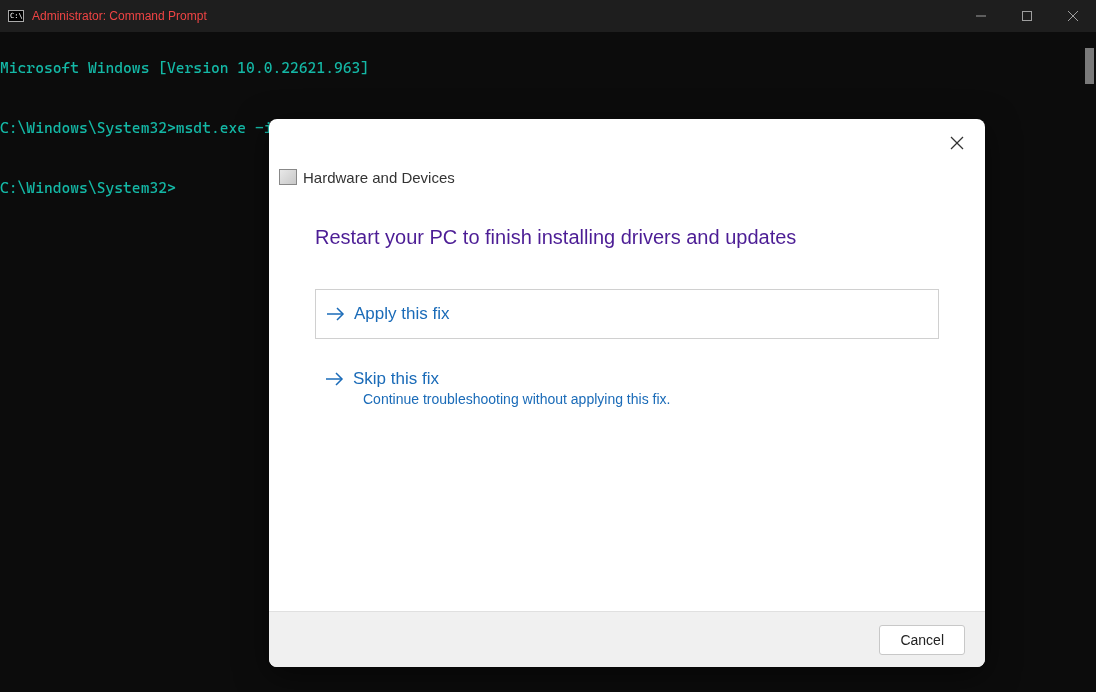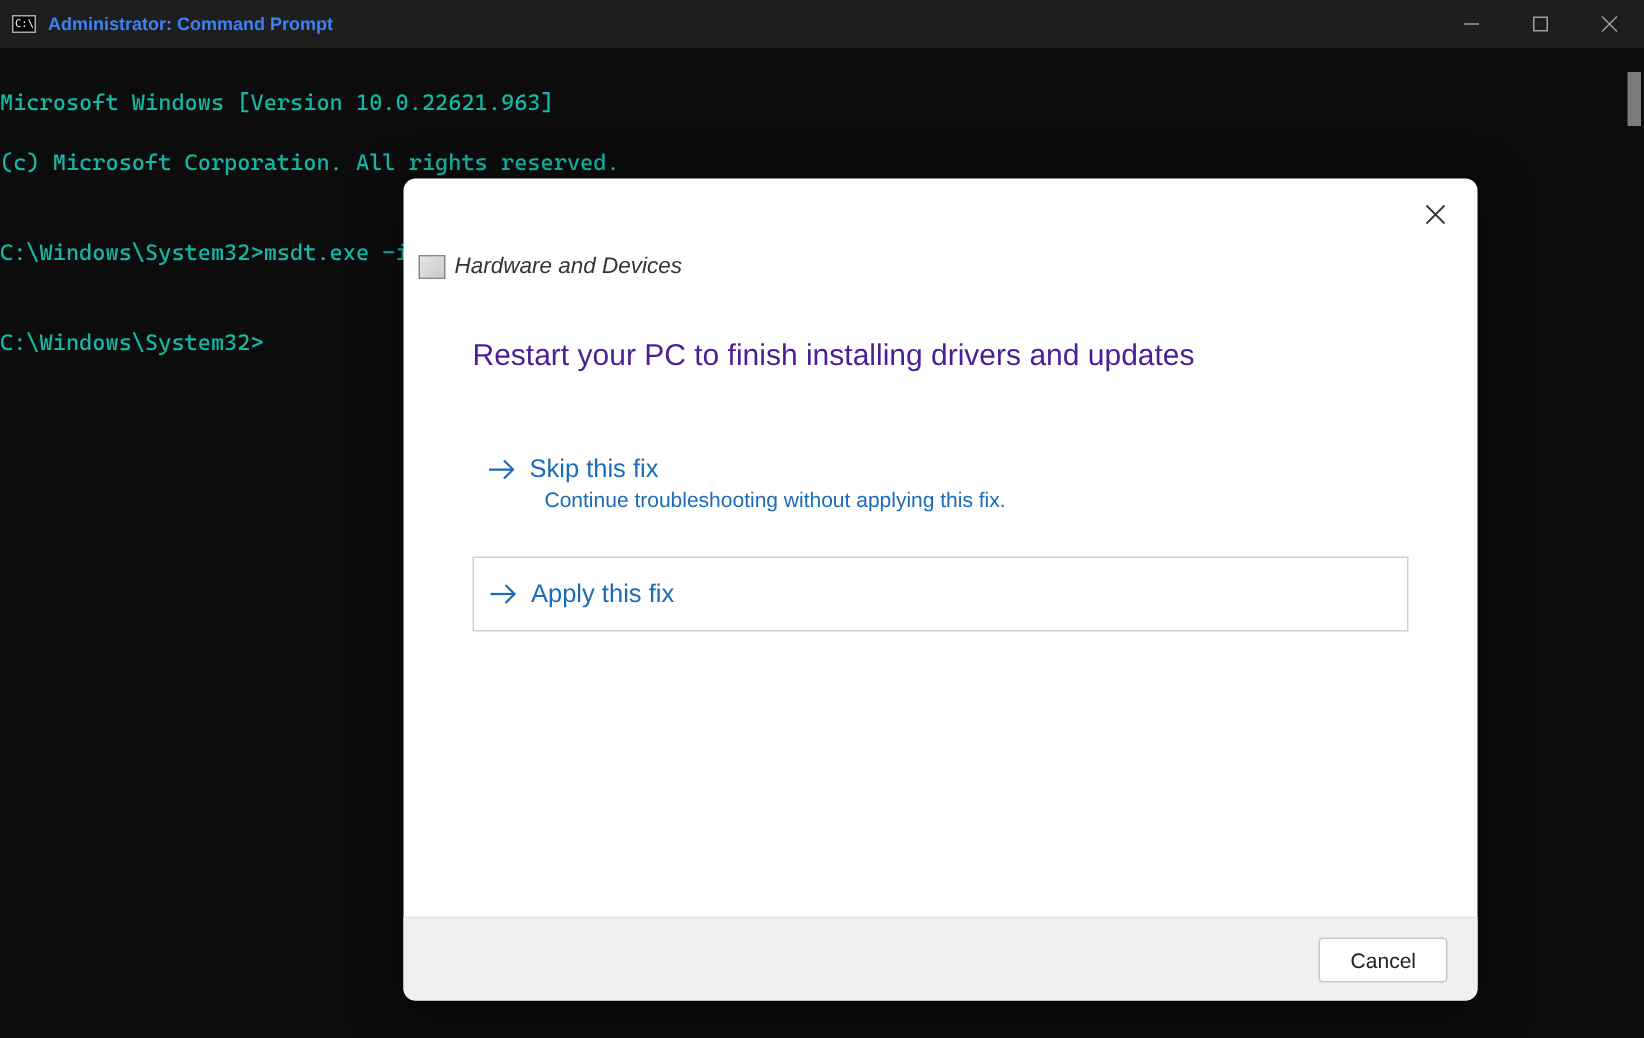--- a/index.html
+++ b/index.html
@@ -35,23 +35,23 @@
       align-items: center;
       justify-content: center;
     }
 
     .titlebar-icon svg {
       width: 16px;
       height: 16px;
     }
 
     .titlebar-title {
-      color: #3b82f6;
+      color: #ef4444;
       font-size: 12px;
-      font-weight: 700;
+      font-weight: 400;
     }
 
     .titlebar-controls {
       position: absolute;
       right: 0;
       top: 0;
       display: flex;
       height: 100%;
     }
 
@@ -121,23 +121,21 @@
       cursor: pointer;
     }
 
     .dialog-close svg {
       width: 14px;
       height: 14px;
     }
 
     .dialog-header {
       display: flex;
-      align-items: center;
       padding: 50px 0 0 10px;
-      font-style: italic;
     }
 
     .dialog-header-icon {
       width: 18px;
       height: 16px;
       margin-right: 6px;
       border: 1px solid #888;
       background: linear-gradient(135deg, #e8e8e8 0%, #c8c8c8 100%);
     }
 
@@ -246,21 +244,20 @@
       <svg viewBox="0 0 12 12">
           <line x1="1" y1="1" x2="11" y2="11" stroke="currentColor" stroke-width="1"></line>
           <line x1="11" y1="1" x2="1" y2="11" stroke="currentColor" stroke-width="1"></line>
         </svg>
     </div>
   </div>
 </div>
 
 <div class="terminal">
 <div class="terminal-line">Microsoft Windows [Version 10.0.22621.963]</div>
-<div class="terminal-line">(c) Microsoft Corporation. All rights reserved.</div>
 <div class="terminal-line"></div>
 <div class="terminal-line">C:\Windows\System32&gt;msdt.exe -id DeviceDIagnostic</div>
 <div class="terminal-line"></div>
 <div class="terminal-line">C:\Windows\System32&gt;</div>
 </div>
 
 <div class="scrollbar-thumb"></div>
 
 <div class="dialog">
   <div class="dialog-close">
@@ -270,43 +267,43 @@
       </svg>
   </div>
 
   <div class="dialog-header">
     <span class="dialog-header-icon"></span>
     <span class="dialog-header-title">Hardware and Devices</span>
   </div>
 
   <div class="dialog-body">
     <div class="dialog-main-title">Restart your PC to finish installing drivers and updates</div>
+
+    <div class="fix-option bordered">
+      <div class="fix-option-row">
+        <span class="fix-arrow">
+          <svg viewBox="0 0 20 16">
+              <line x1="1" y1="8" x2="17" y2="8" stroke="currentColor" stroke-width="1.5"></line>
+              <polyline points="11,2 17,8 11,14" fill="none" stroke="currentColor" stroke-width="1.5"></polyline>
+            </svg>
+        </span>
+        <span class="fix-label">Apply this fix</span>
+      </div>
+    </div>
 
     <div class="fix-option">
       <div class="fix-option-row">
         <span class="fix-arrow">
           <svg viewBox="0 0 20 16">
               <line x1="1" y1="8" x2="17" y2="8" stroke="currentColor" stroke-width="1.5"></line>
               <polyline points="11,2 17,8 11,14" fill="none" stroke="currentColor" stroke-width="1.5"></polyline>
             </svg>
         </span>
         <span class="fix-label">Skip this fix</span>
       </div>
       <div class="fix-sub">Continue troubleshooting without applying this fix.</div>
     </div>
-
-    <div class="fix-option bordered">
-      <div class="fix-option-row">
-        <span class="fix-arrow">
-          <svg viewBox="0 0 20 16">
-              <line x1="1" y1="8" x2="17" y2="8" stroke="currentColor" stroke-width="1.5"></line>
-              <polyline points="11,2 17,8 11,14" fill="none" stroke="currentColor" stroke-width="1.5"></polyline>
-            </svg>
-        </span>
-        <span class="fix-label">Apply this fix</span>
-      </div>
-    </div>
   </div>
 
   <div class="dialog-footer">
     <button class="cancel-btn">Cancel</button>
   </div>
 </div>
 
 </body></html>

